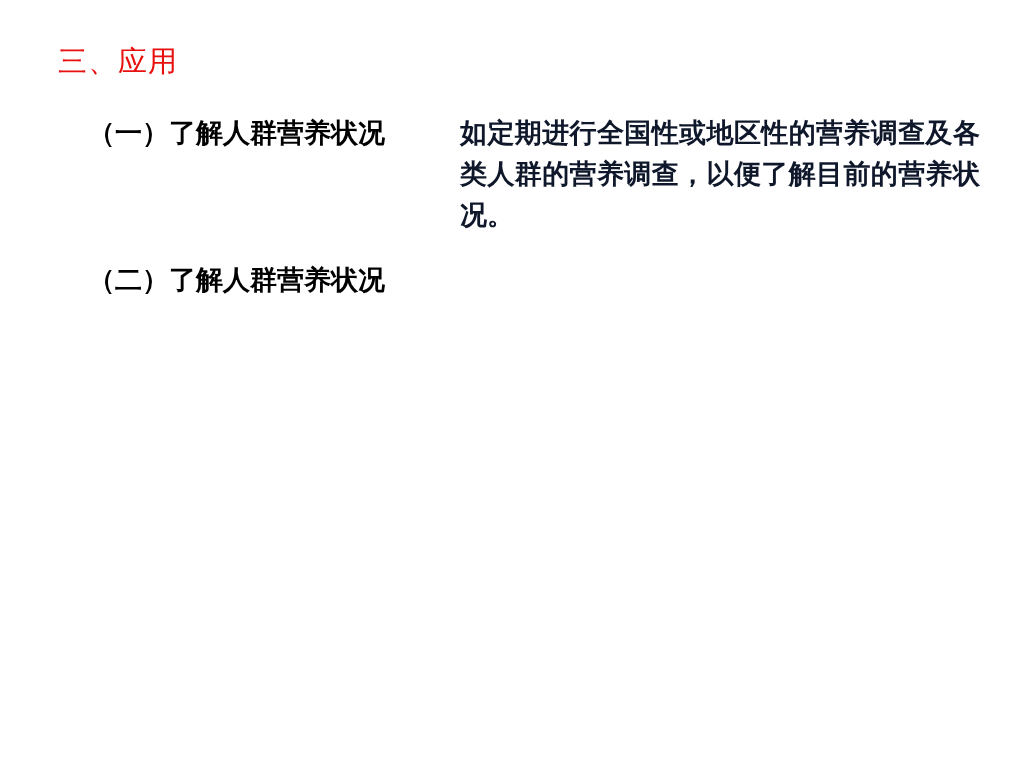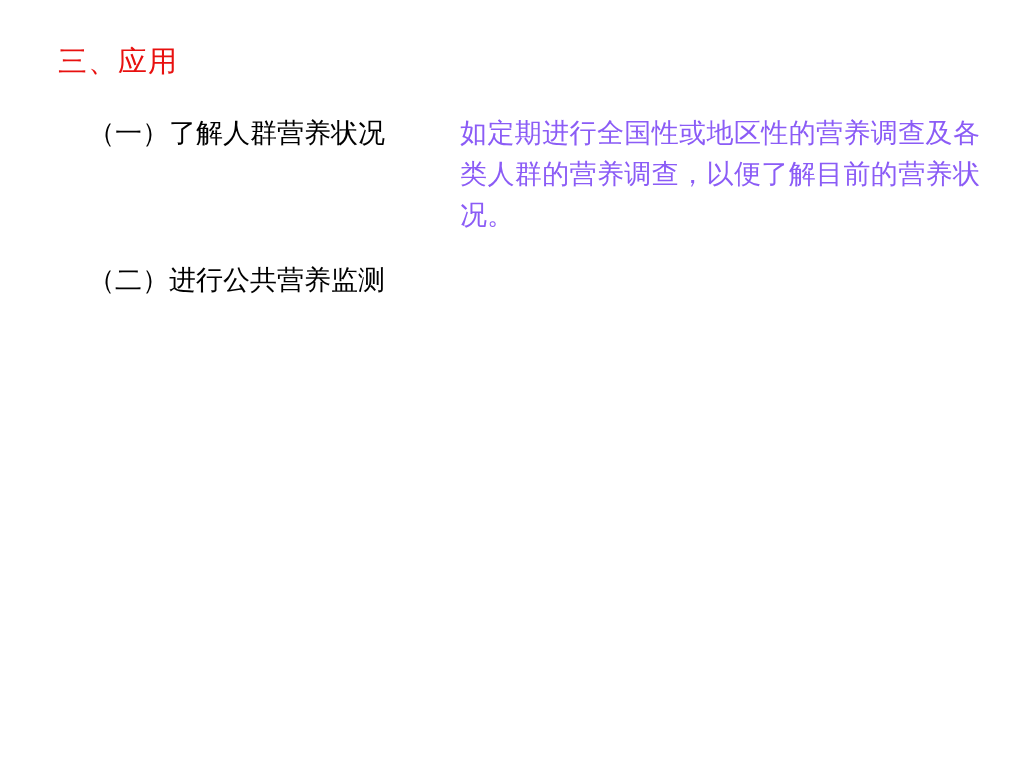--- a/index.html
+++ b/index.html
@@ -35,34 +35,35 @@
     left: 88px;
     top: 112px;
     width: 920px;
   }
   .item {
     margin-bottom: 14px;
   }
   .item-row {
     display: flex;
     align-items: flex-start;
+    font-weight: bold;
   }
   .item-label {
     flex: 0 0 auto;
     width: 372px;
     font-size: 27px;
     line-height: 1.52;
     color: #000000;
     white-space: nowrap;
   }
   .item-text {
     flex: 1 1 auto;
     font-size: 27px;
     line-height: 1.52;
-    color: #8b5cf6;
+    color: #0f172a;
     text-align: justify;
     text-justify: inter-ideograph;
     padding-right: 28px;
   }
   .gap {
     height: 10px;
   }
 </style>
 </head>
 <body>
@@ -77,18 +78,18 @@
       <div class="item-row">
         <div class="item-label">（一）了解人群营养状况</div>
         <div class="item-text">如定期进行全国性或地区性的营养调查及各类人群的营养调查，以便了解目前的营养状况。</div>
       </div>
     </div>
 
     <div class="gap"></div>
 
     <div class="item">
       <div class="item-row">
-        <div class="item-label">（二）进行公共营养监测</div>
+        <div class="item-label">（二）了解人群营养状况</div>
       </div>
     </div>
 
   </div>
 </div>
 
 </body></html>

